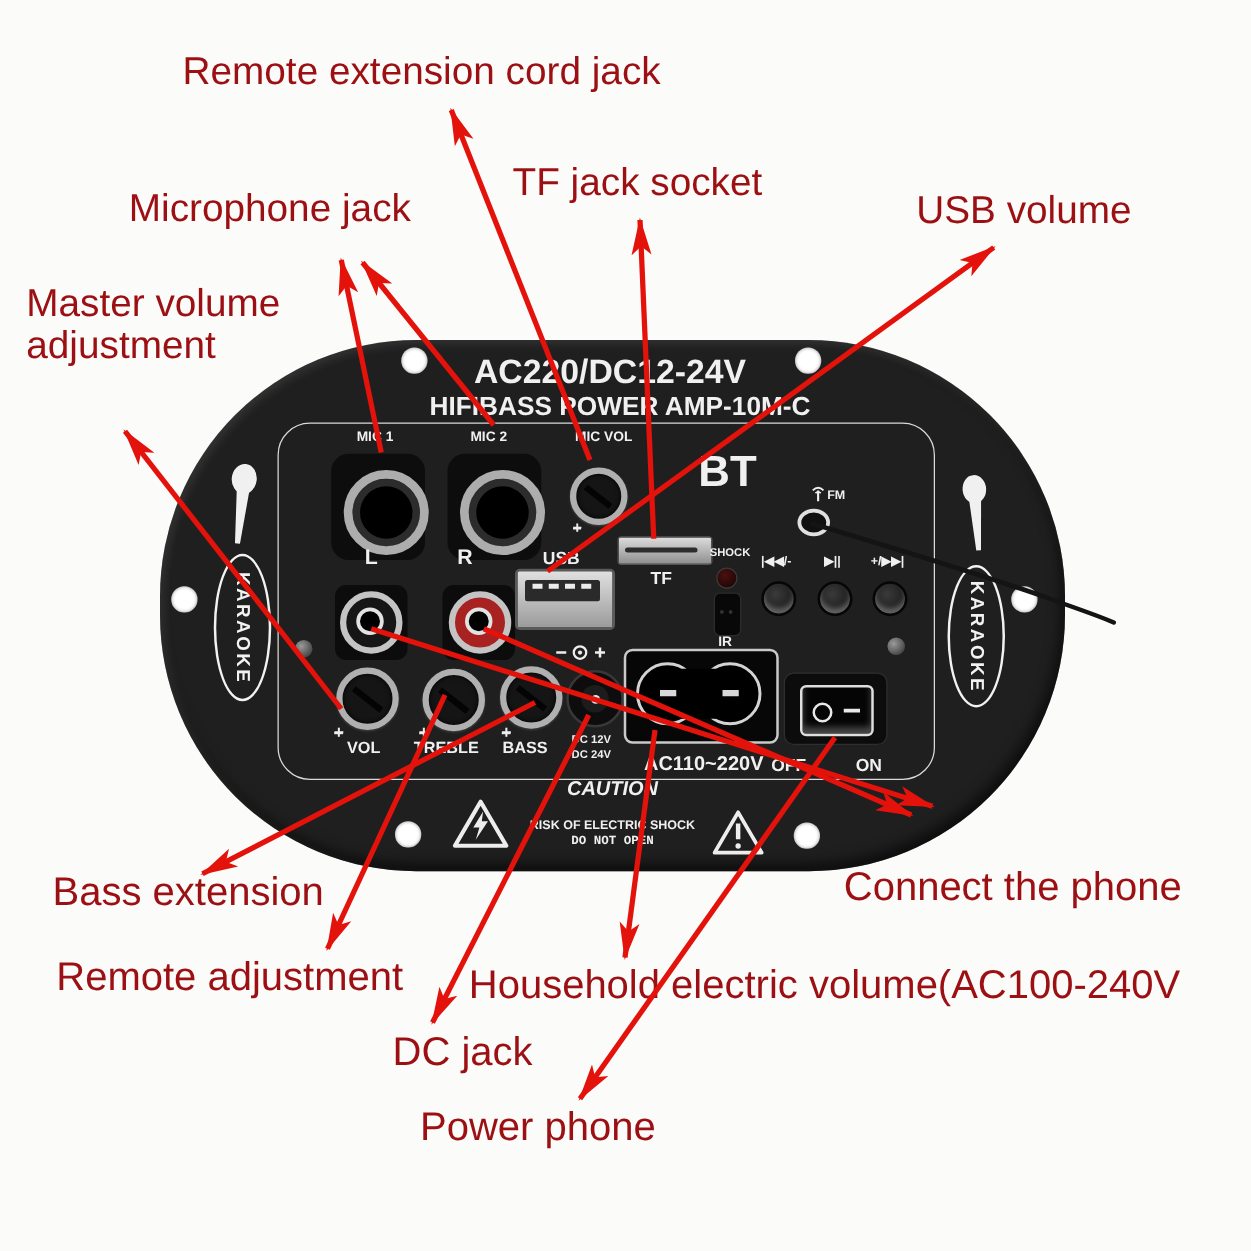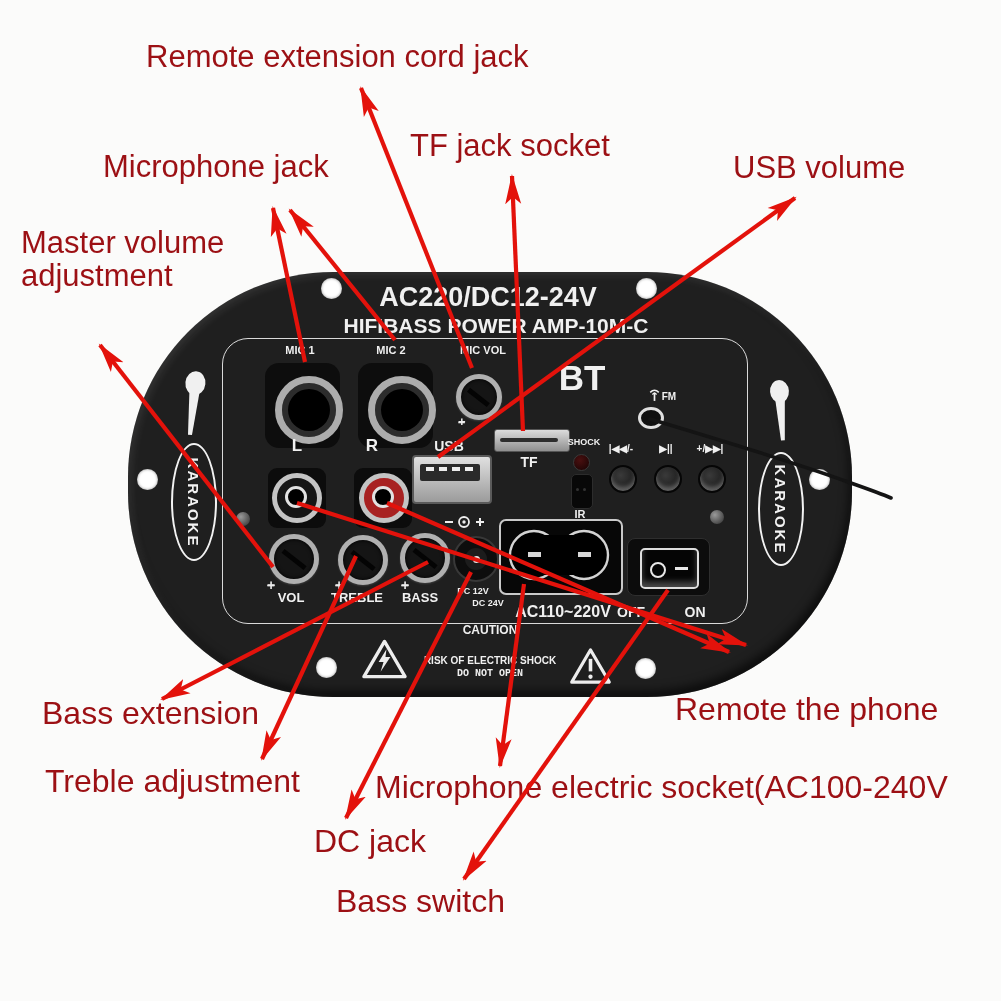--- a/index.html
+++ b/index.html
@@ -158,21 +158,21 @@
       <circle cx="21" cy="7" r="5" fill="none" stroke="#eee" stroke-width="1.8"></circle>
       <circle cx="21" cy="7" r="1.7" fill="#eee"></circle>
       <line x1="33" y1="7" x2="41" y2="7" stroke="#eee" stroke-width="2"></line>
       <line x1="37" y1="3" x2="37" y2="11" stroke="#eee" stroke-width="2"></line>
     </svg>
     <div style="left:325px;top:264px;width:42px;height:42px;border-radius:50%;background:#0d0d0d;border:2px solid #383838;">
       <div style="left:10px;top:10px;width:22px;height:22px;border-radius:50%;background:#1c1c1c;"></div>
       <div style="left:18px;top:18px;width:7px;height:7px;border-radius:50%;background:#e8e8e8;"></div>
     </div>
     <div class="wtxt" style="left:320px;top:314px;width:50px;font-size:9px;">DC 12V</div>
-    <div class="wtxt" style="left:335px;top:326px;width:50px;font-size:9px;">DC 24V</div>
+    <div class="wtxt" style="left:320px;top:326px;width:50px;font-size:9px;">DC 24V</div>
 
     <div style="left:371px;top:247px;width:120px;height:72px;background:#070707;border:2px solid #c9c9c9;border-radius:7px;">
       <svg style="left:0;top:0;width:116px;height:68px;" viewBox="0 0 116 68">
         <circle cx="33" cy="34" r="24" fill="#000" stroke="#d3d3d3" stroke-width="2.4"></circle>
         <circle cx="83" cy="34" r="24" fill="#000" stroke="#d3d3d3" stroke-width="2.4"></circle>
         <rect x="38" y="14" width="40" height="40" fill="#000"></rect>
         <rect x="27" y="31" width="13" height="5" fill="#d8d8d8"></rect>
         <rect x="77" y="31" width="13" height="5" fill="#d8d8d8"></rect>
       </svg>
     </div>
@@ -185,21 +185,21 @@
     </div>
 
     <div class="wtxt" style="left:380px;top:331px;width:110px;font-size:16px;">AC110~220V</div>
     <div class="wtxt" style="left:486px;top:332px;width:34px;font-size:14px;">OFF</div>
     <div class="wtxt" style="left:550px;top:332px;width:34px;font-size:14px;">ON</div>
 
     <svg style="left:233px;top:366px;width:47px;height:42px;" viewBox="0 0 48 42">
       <path d="M24 3 L45 39 L3 39 Z" fill="none" stroke="#ededed" stroke-width="3.4" stroke-linejoin="round"></path>
       <path d="M26 11 L18 24 L23 24 L20 34 L30 19 L25 19 Z" fill="#ededed"></path>
     </svg>
-    <div class="wtxt" style="left:292px;top:351px;width:140px;font-size:12px;">CAUTION</div>
+    <div class="wtxt" style="left:292px;top:351px;width:140px;font-size:16px;font-style:italic;">CAUTION</div>
     <div class="wtxt" style="left:262px;top:383px;width:200px;font-size:10px;">RISK OF ELECTRIC SHOCK</div>
     <div class="wtxt" style="left:292px;top:396px;width:140px;font-size:10px;font-family:Liberation Mono, monospace;">DO NOT OPEN</div>
     <svg style="left:441px;top:375px;width:43px;height:38px;" viewBox="0 0 48 42">
       <path d="M24 3 L45 39 L3 39 Z" fill="none" stroke="#ededed" stroke-width="3.4" stroke-linejoin="round"></path>
       <line x1="24" y1="13" x2="24" y2="27" stroke="#ededed" stroke-width="4"></line>
       <circle cx="24" cy="33" r="2.4" fill="#ededed"></circle>
     </svg>
 
     <svg style="left:50px;top:99px;width:30px;height:70px;transform:rotate(6deg);" viewBox="0 0 30 70">
       <ellipse cx="15" cy="12" rx="10" ry="12" fill="#f0f0f0"></ellipse>
@@ -222,25 +222,25 @@
   </svg>
 
   <div id="annotation-layer">
       <div class="anno-label" style="left: 146px; top: 40px;">Remote extension cord jack</div>
       <div class="anno-label" style="left: 103px; top: 150px; text-align: center;">Microphone jack</div>
       <div class="anno-label" style="left: 21px; top: 226px;">Master volume
 adjustment</div>
       <div class="anno-label" style="left: 410px; top: 129px;">TF jack socket</div>
       <div class="anno-label" style="left: 733px; top: 151px;">USB volume</div>
       <div class="anno-label big" style="left: 42px; top: 697px;">Bass extension</div>
-      <div class="anno-label big" style="left: 45px; top: 765px;">Treble adjustment</div>
-      <div class="anno-label big" style="left: 675px; top: 693px;">Remote the phone</div>
-      <div class="anno-label big" style="left: 375px; top: 771px;">Microphone electric socket(AC100-240V</div>
+      <div class="anno-label big" style="left: 45px; top: 765px;">Remote adjustment</div>
+      <div class="anno-label big" style="left: 675px; top: 693px;">Connect the phone</div>
+      <div class="anno-label big" style="left: 375px; top: 771px;">Household electric volume(AC100-240V</div>
       <div class="anno-label big" style="left: 314px; top: 825px;">DC jack</div>
-      <div class="anno-label big" style="left: 336px; top: 885px;">Bass switch</div>
+      <div class="anno-label big" style="left: 336px; top: 885px;">Power phone</div>
     </div>
 
   <svg id="arrow-svg">
     <defs>
       <marker id="ah" markerUnits="userSpaceOnUse" markerWidth="32" markerHeight="20" refX="28" refY="10" orient="auto">
         <path id="ah-path" d="M0,2 L30,10 L0,18 L7,10 Z" fill="#e3120b"></path>
       </marker>
     </defs>
   <line x1="472" y1="368" x2="361" y2="88" class="arrow-line" marker-end="url(#ah)"></line>
       <line x1="305" y1="362" x2="273" y2="208" class="arrow-line" marker-end="url(#ah)"></line>

